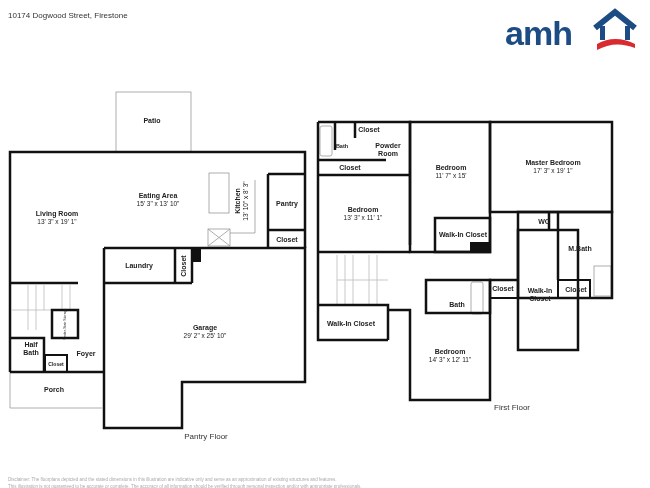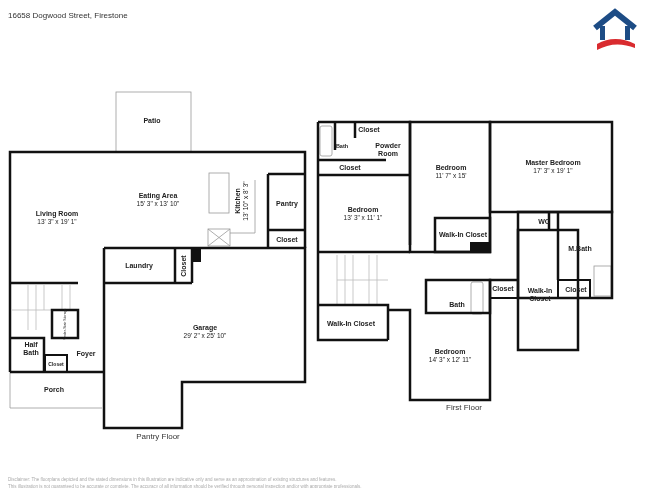--- a/index.html
+++ b/index.html
@@ -5,29 +5,30 @@
   html,body{margin:0;padding:0;background:#fff;}
   body{width:650px;height:488px;position:relative;overflow:hidden;font-family:"Liberation Sans",sans-serif;color:#222;}
   .addr{position:absolute;left:8px;top:11px;font-size:8px;color:#333;}
   .logo{position:absolute;left:505px;top:8px;width:135px;height:45px;}
   .logo-text{position:absolute;left:0;top:8px;font-size:34px;font-weight:bold;color:#1d4c85;letter-spacing:-1px;line-height:34px;}
   svg.plan{position:absolute;left:0;top:0;}
   .lbl{position:absolute;font-size:7px;font-weight:bold;text-align:center;white-space:nowrap;line-height:8px;transform:translate(-50%,-50%);}
   .dim{display:block;font-weight:normal;font-size:6.5px;}
   .small{font-size:6px;}
   .vert{transform:translate(-50%,-50%) rotate(-90deg);}
-  .floor-lbl{position:absolute;font-size:8px;color:#333;transform:translateX(-50%);}
+  .floor-lbl{position:absolute;font-size:8px;color:#333;transform:translateX(-50%);margin-left:48px;}
   .disc{position:absolute;left:8px;font-size:4.5px;color:#aaa;white-space:nowrap;}
 </style>
 </head>
 <body>
 
-<div class="addr">16658 Dogwood Street, Firestone</div>
+<div class="addr">10174 Dogwood Street, Firestone</div>
 
 <div class="logo">
+  <span class="logo-text">amh</span>
   <svg style="position:absolute;left:86px;top:0" width="48" height="44" viewBox="0 0 48 44">
     <polyline points="4,20 24,4 44,20" fill="none" stroke="#1d4c85" stroke-width="6"></polyline>
     <rect x="9" y="18" width="5" height="14" fill="#1d4c85"></rect>
     <rect x="34" y="18" width="5" height="14" fill="#1d4c85"></rect>
     <path d="M6,36 Q24,26 44,36 L44,40 Q24,32 6,42 Z" fill="#d92b2f"></path>
   </svg>
 </div>
 
 <svg class="plan" width="650" height="488" viewBox="0 0 650 488">
   <g fill="none" stroke="#999" stroke-width="0.8">

